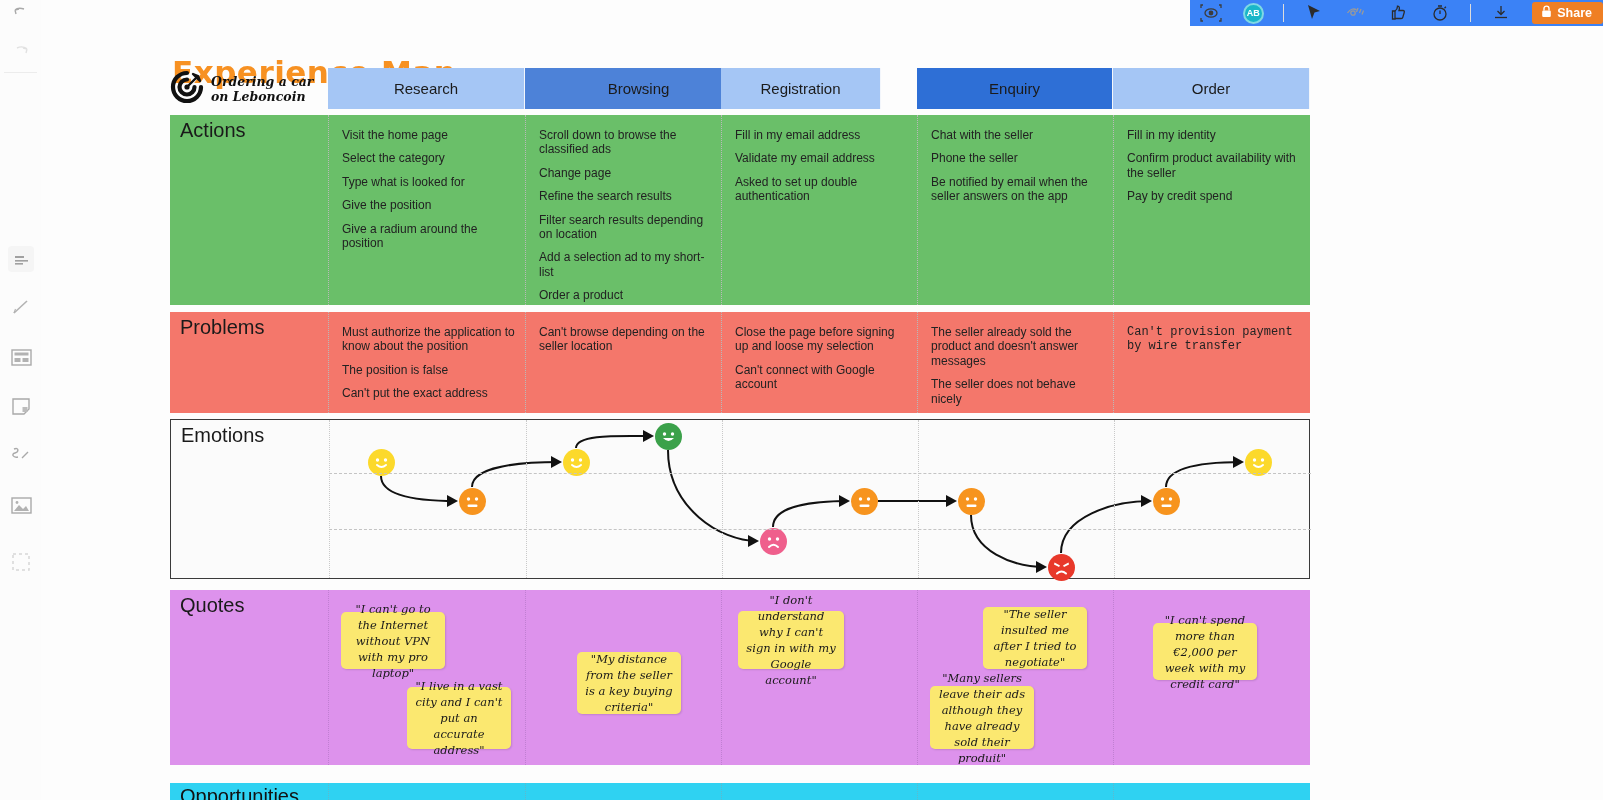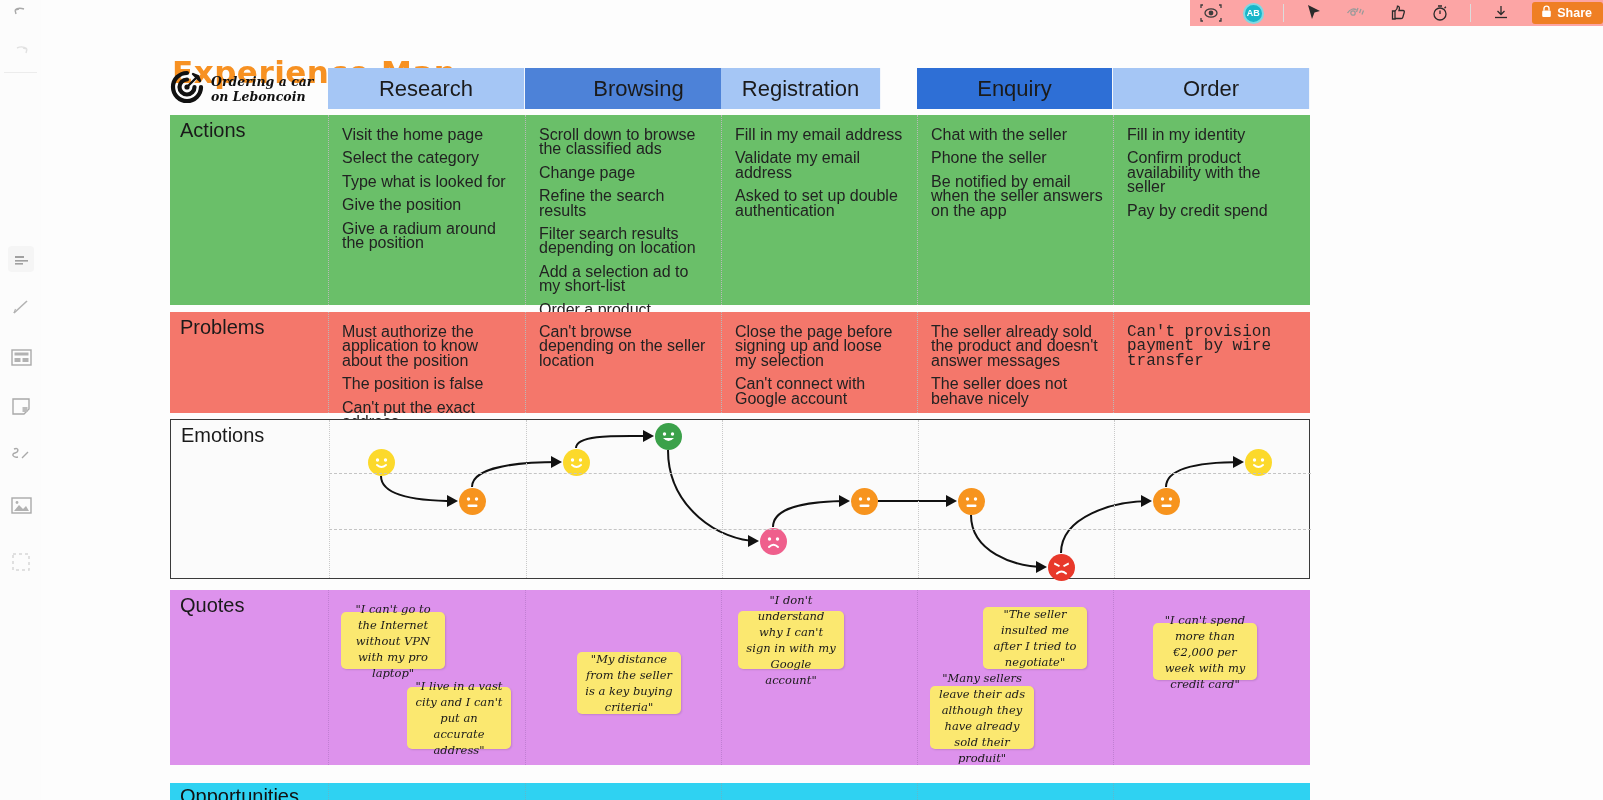--- a/index.html
+++ b/index.html
@@ -8,21 +8,21 @@
     overflow: hidden;
     background: #fdfdfd;
     font-family: "Liberation Sans", sans-serif;
   }
 
   
   #topbar {
     position: absolute; top: 0; left: 1190px;
     width: 413px; height: 26px;
     display: flex; align-items: center; justify-content: flex-end;
-    gap: 8px; background: #fca5a5; z-index: 40;
+    gap: 8px; background: #3b82f6; z-index: 40;
   }
   .tb-icon {
     width: 34px; height: 24px;
     display: flex; align-items: center; justify-content: center;
     color: #3c3c3c;
   }
   .tb-sep { width: 1px; height: 18px; background: #dcdcdc; margin: 0 5px; }
   .avatar {
     width: 21px; height: 21px; border-radius: 50%;
     background: #19b6c9; color: #fff;
@@ -72,37 +72,37 @@
   #logo-text {
     font-family: "DejaVu Serif", serif;
     font-style: italic; font-weight: bold;
     font-size: 12.5px; line-height: 15px; color: #111;
   }
 
   
   .phase {
     position: absolute; top: 68px; height: 41px;
     display: flex; align-items: center; justify-content: center;
-    font-size: 22px; color: #1b1b1b;
+    font-size: 15px; color: #1b1b1b;
     border-right: 1px solid #f3f6fb;
   }
 
   
   .band { position: absolute; }
   .band-label {
     position: absolute; left: 10px; top: 4px;
     font-size: 20px; color: #1a1a1a;
   }
   .cellcol {
     position: absolute; top: 0; height: 100%;
     padding: 13px 10px 0 13px;
     border-left: 1px dotted #b9b9b9;
   }
   .cell-item {
-    font-size: 16px; line-height: 14.4px; color: #222;
+    font-size: 12px; line-height: 14.4px; color: #222;
     margin-bottom: 9px;
   }
 
   
   #emotions-band {
     position: absolute; left: 170px; top: 419px;
     width: 1140px; height: 160px;
     background: #fbfbfb; border: 1.6px solid #3a3a3a;
   }
   .emo-divider { position:absolute; top:0; width:1px; height:100%;

